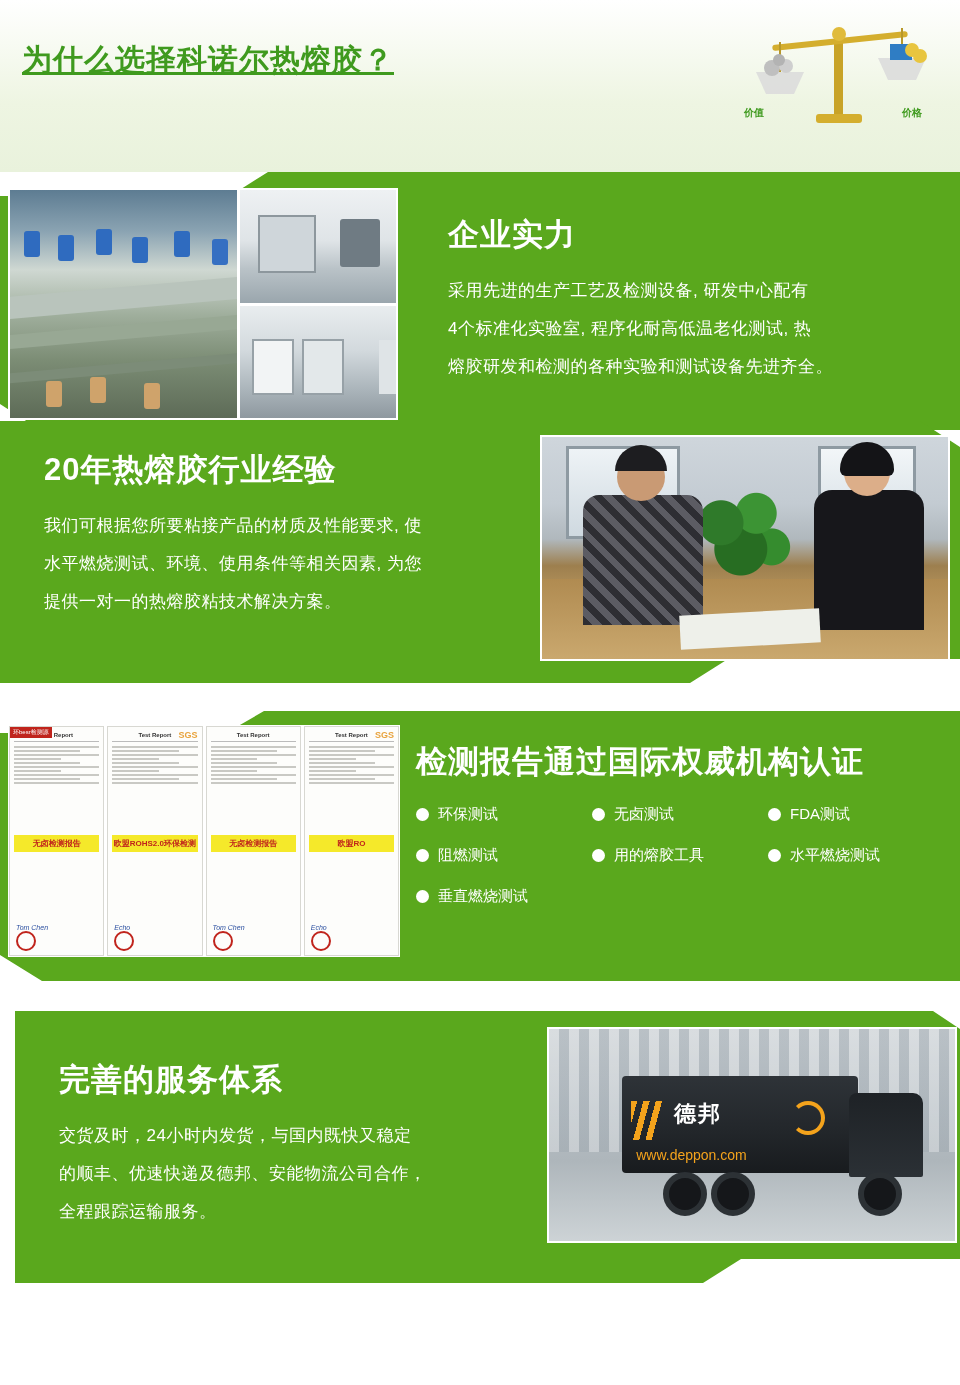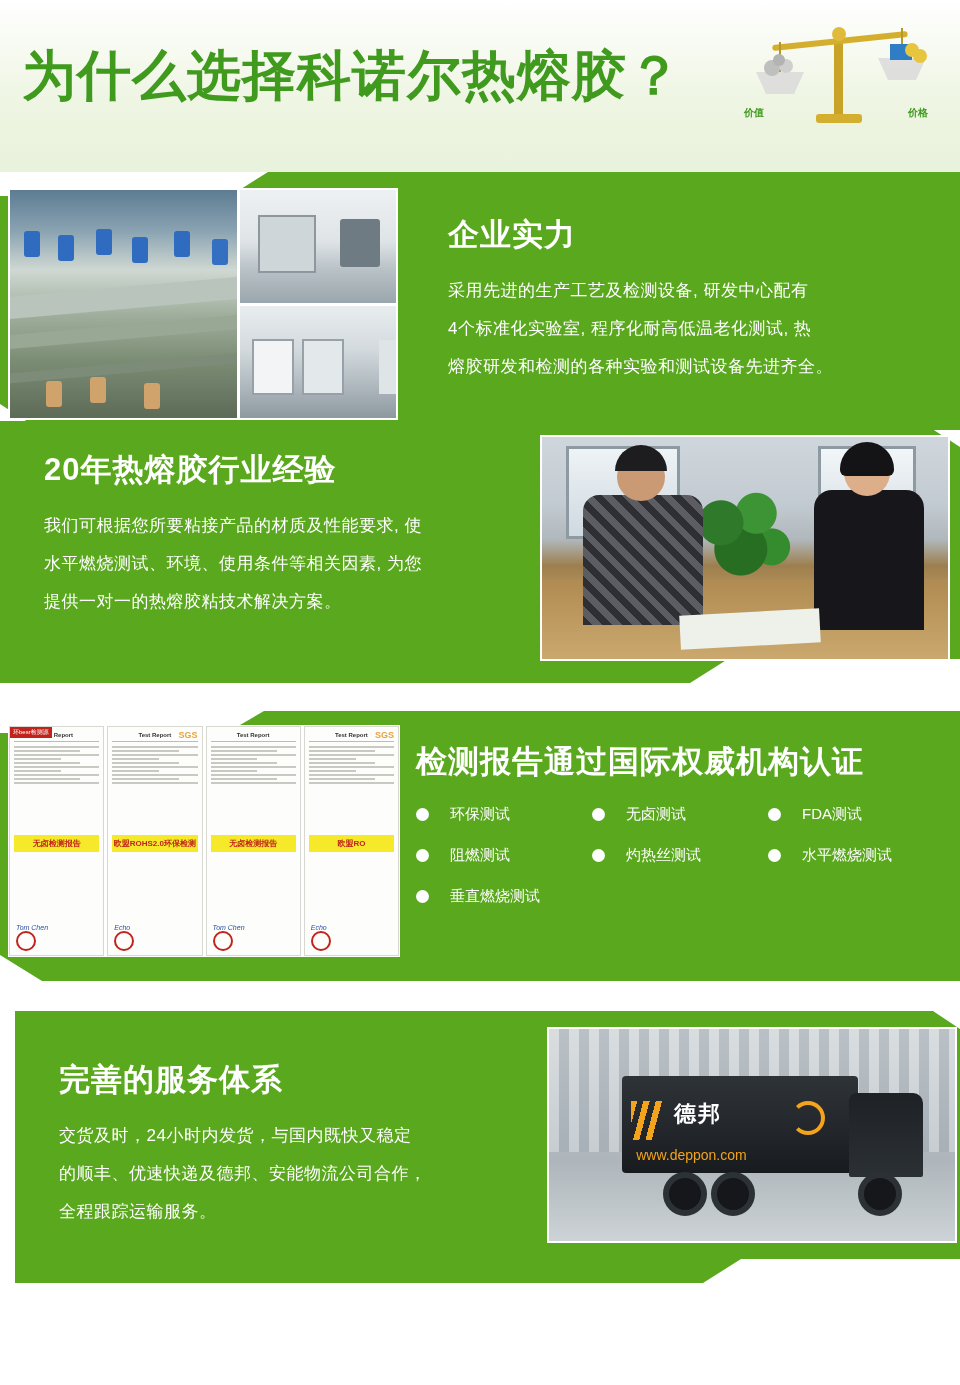--- a/index.html
+++ b/index.html
@@ -16,41 +16,42 @@
   .header {
     position: relative;
     width: 960px;
     height: 172px;
     background: linear-gradient(to bottom, #ffffff 0%, #eef5e2 60%, #e9f2dc 100%);
   }
   .header-title {
     position: absolute;
     left: 22px;
     top: 40px;
-    font-size: 54px;
+    font-size: 30px;
     font-weight: bold;
     color: #3f9a1e;
     letter-spacing: 1px;
     white-space: nowrap;
+    text-decoration: underline;
   }
   .scale-wrap {
     position: absolute;
     right: 18px;
     top: 10px;
     width: 200px;
     height: 125px;
   }
   .scale-label {
     position: absolute;
     font-size: 10px;
     font-weight: bold;
     color: #3f9a1e;
   }
   .scale-label.left { left: 2px; top: 96px; }
-  .scale-label.right { right: 14px; top: 96px; }
+  .scale-label.right { right: 20px; top: 96px; }
 
   
   .block {
     position: relative;
     width: 960px;
   }
 
   
   .b1 { height: 249px; }
   .b1 .bg {
@@ -142,21 +143,20 @@
     flex-wrap: wrap;
     width: 530px;
   }
   .cert-item {
     display: flex;
     align-items: center;
     width: 176px;
     margin-bottom: 22px;
     font-size: 15px;
     color: #ffffff;
-    gap: 12px;
   }
   .cert-dot {
     width: 13px; height: 13px;
     border-radius: 50%;
     background: #ffffff;
     margin-right: 9px;
     flex: none;
   }
 
   
@@ -667,21 +667,21 @@
       <div class="cert-item">
         <span class="cert-dot"></span>
         <span>FDA测试</span>
       </div>
       <div class="cert-item">
         <span class="cert-dot"></span>
         <span>阻燃测试</span>
       </div>
       <div class="cert-item">
         <span class="cert-dot"></span>
-        <span>灼热丝测试</span>
+        <span>用的熔胶工具</span>
       </div>
       <div class="cert-item">
         <span class="cert-dot"></span>
         <span>水平燃烧测试</span>
       </div>
       <div class="cert-item">
         <span class="cert-dot"></span>
         <span>垂直燃烧测试</span>
       </div>
     </div>

